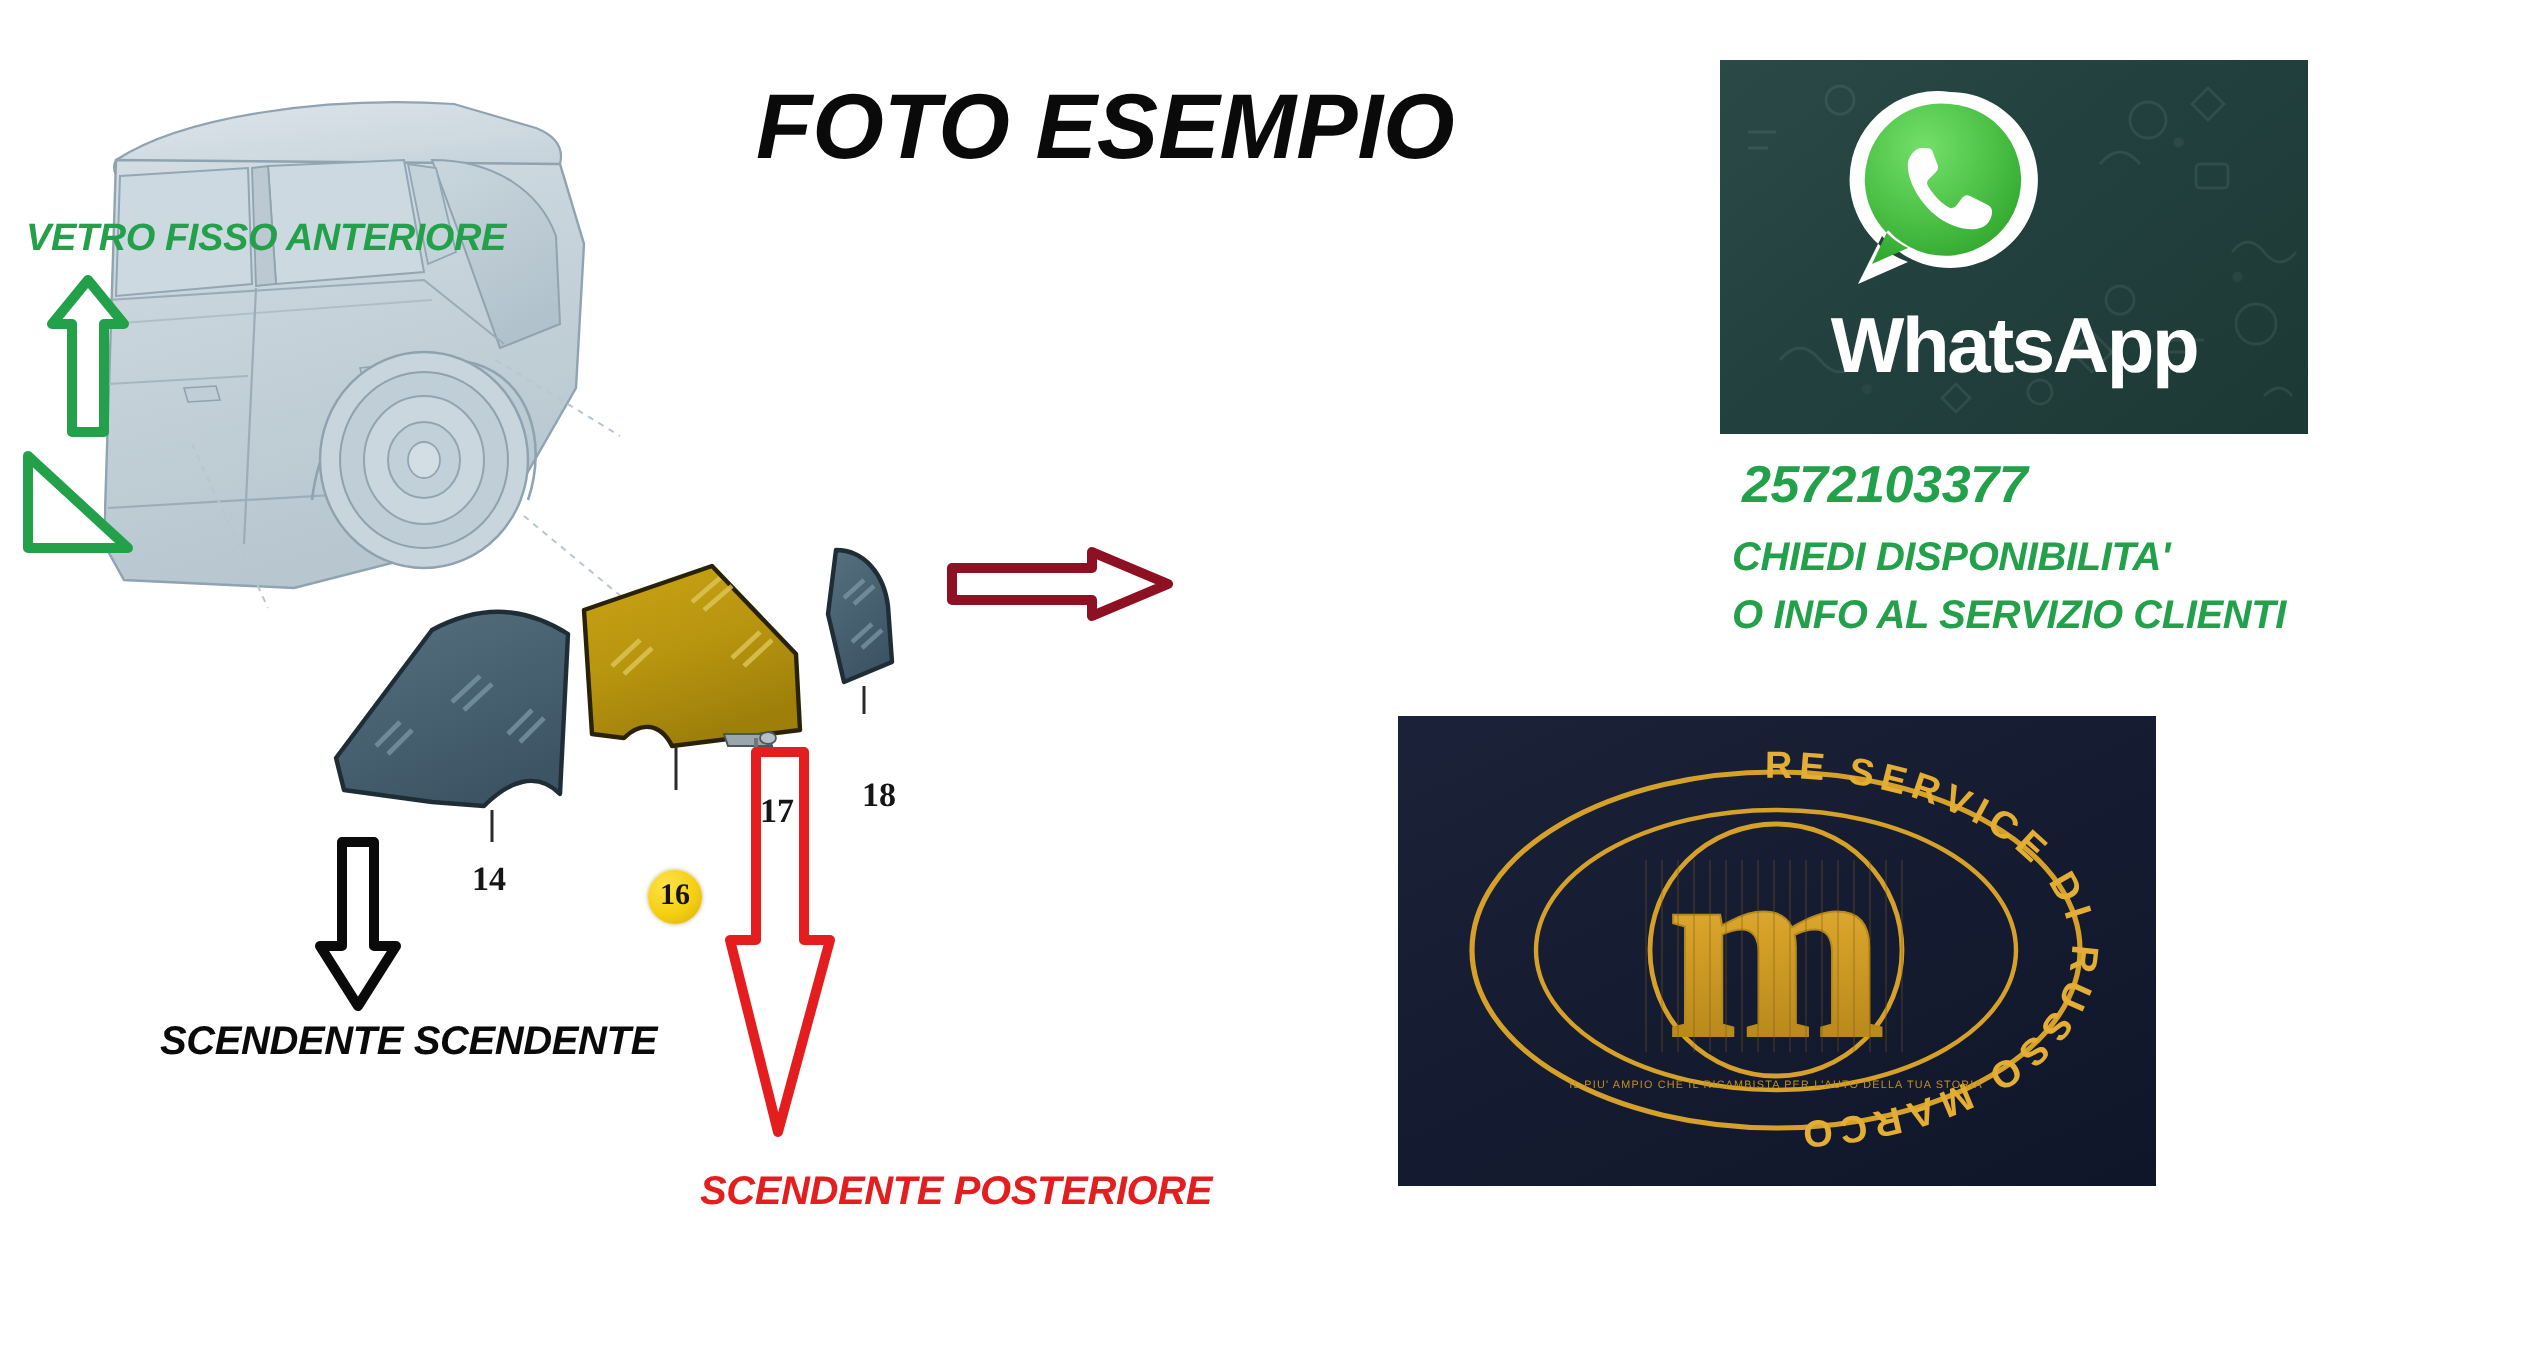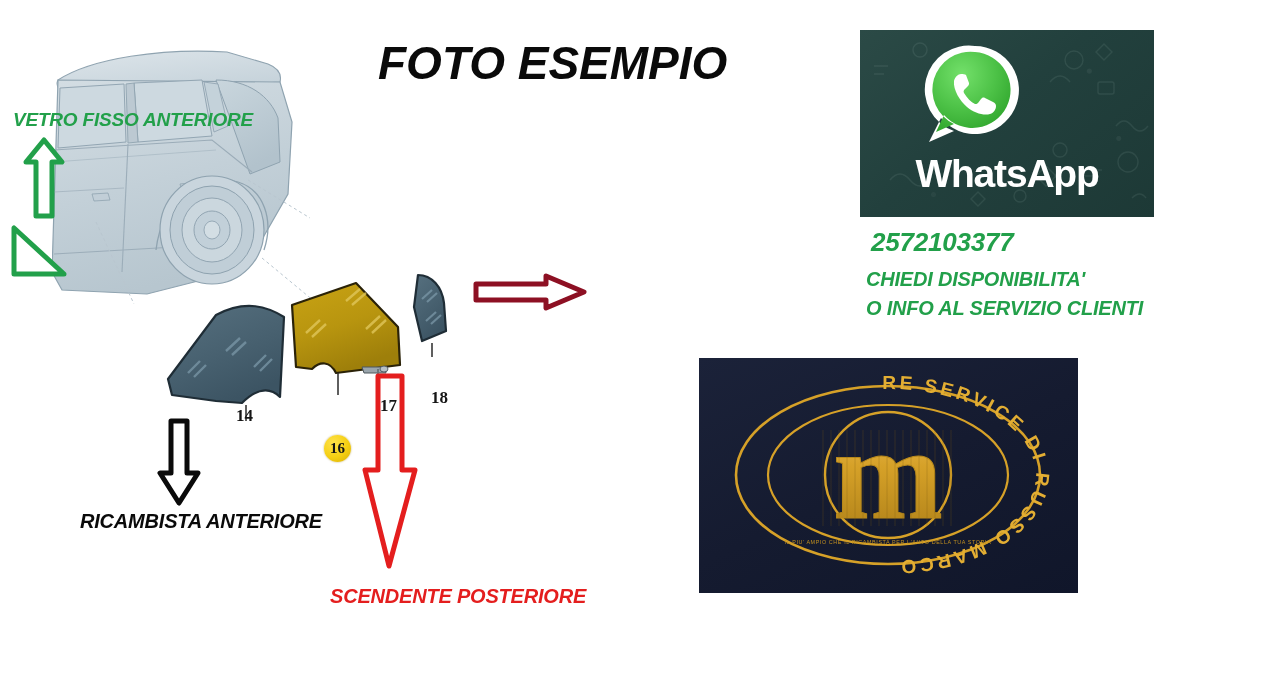--- a/index.html
+++ b/index.html
@@ -53,21 +53,21 @@
     color: #8d1023;
     line-height: 25px;
   }
   #lbl-scendente-ant {
     left: 80px;
     top: 510px;
     font-size: 20px;
     color: #0a0a0a;
   }
   #lbl-scendente-post {
-    left: 330px;
+    left: 350px;
     top: 585px;
     font-size: 20px;
     color: #e41e1e;
   }
 
   
   #phone-number {
     left: 871px;
     top: 227px;
     font-size: 26px;
@@ -86,21 +86,21 @@
     color: #22a04a;
   }
 
   
   .part-num {
     font-size: 17px;
     font-weight: bold;
     color: #161616;
     font-family: "Liberation Serif", serif;
   }
-  #part-14 { left: 236px; top: 406px; }
+  #part-14 { left: 236px; top: 430px; }
   #part-17 { left: 380px; top: 396px; text-align: center; }
   #part-18 { left: 431px; top: 352px; margin-top: 36px; }
   #part-16-badge {
     left: 324px;
     top: 396px;
     width: 27px;
     height: 27px;
     border-radius: 50%;
     background: radial-gradient(circle at 35% 30%, #ffe24a 0%, #f5cf12 55%, #d8ae05 100%);
     color: #151515;
@@ -308,21 +308,21 @@
     </svg>
   </div>
 
 
   <div class="abs" id="arrow-black-down">
     <svg width="46" height="90" viewBox="0 0 46 90" xmlns="http://www.w3.org/2000/svg">
       <path d="M23,86 L4,56 L15,56 L15,4 L31,4 L31,56 L42,56 Z" fill="#ffffff" stroke="#0a0a0a" stroke-width="5" stroke-linejoin="round"></path>
     </svg>
   </div>
 
-  <div class="abs ital-bold" id="lbl-scendente-ant">RICAMBISTA ANTERIORE</div>
+  <div class="abs ital-bold" id="lbl-scendente-ant">SCENDENTE SCENDENTE</div>
 
   <div class="abs" id="arrow-red-down">
     <svg width="60" height="198" viewBox="0 0 60 198" xmlns="http://www.w3.org/2000/svg">
       <path d="M28,194 L4,98 L17,98 L17,4 L41,4 L41,98 L54,98 Z" fill="#ffffff" stroke="#e41e1e" stroke-width="5" stroke-linejoin="round"></path>
     </svg>
   </div>
 
   <div class="abs ital-bold" id="lbl-scendente-post">SCENDENTE POSTERIORE</div>
 
   <div class="abs part-num" id="part-14">14</div>

